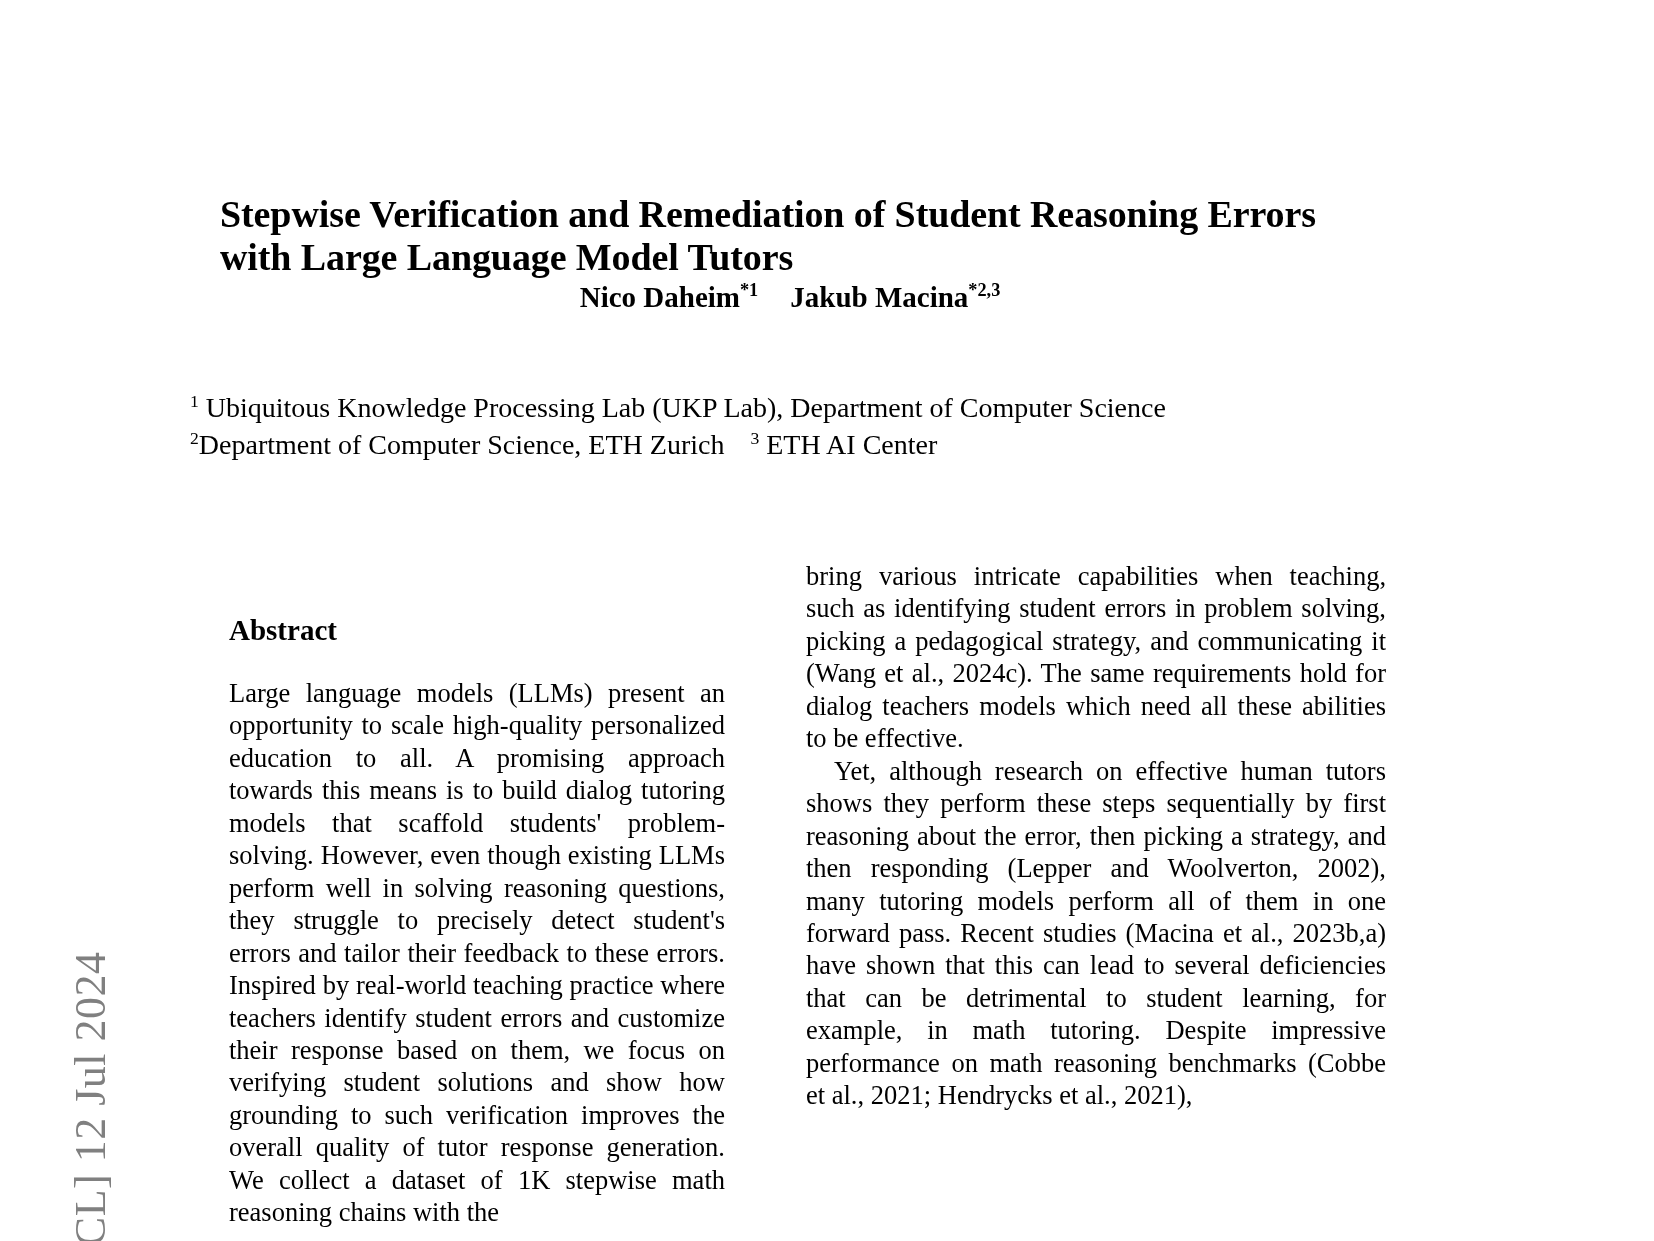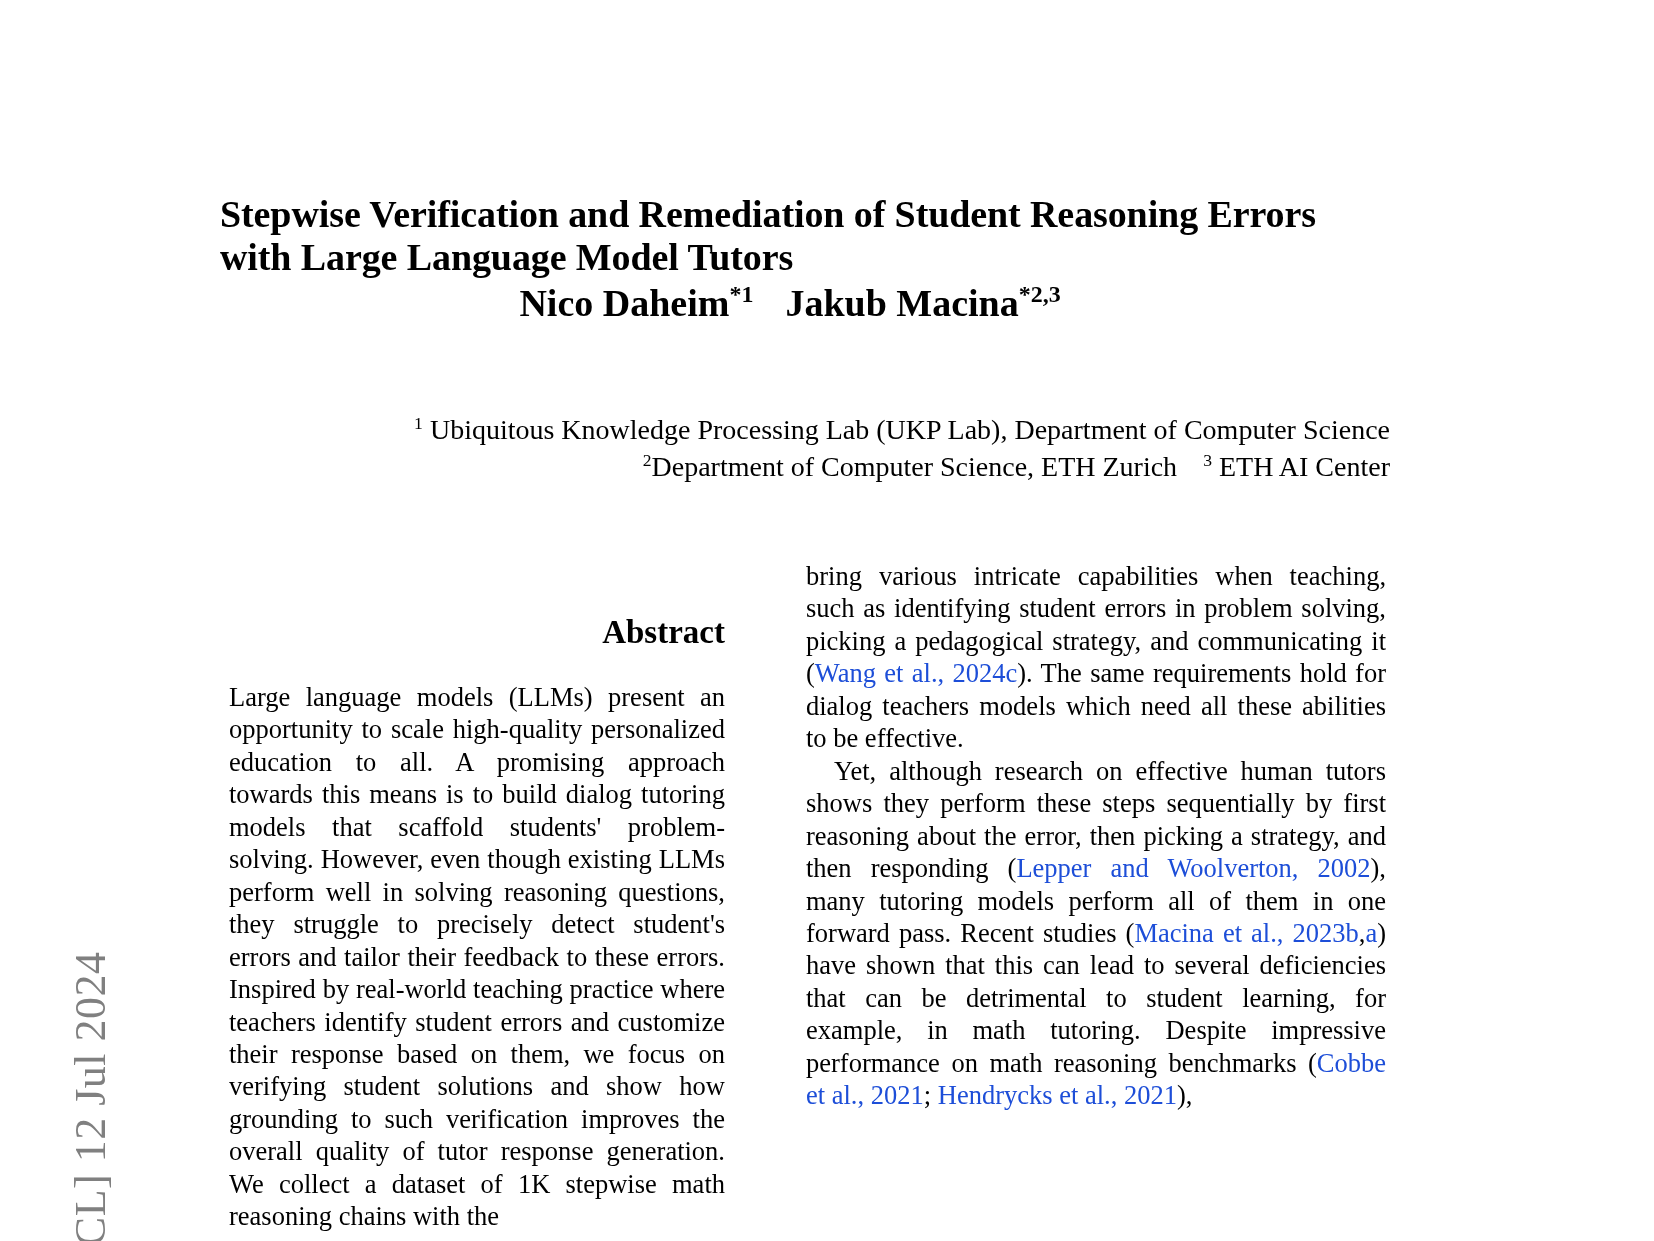--- a/index.html
+++ b/index.html
@@ -68,21 +68,21 @@
     display: block;
   }
 
   
   #authors {
     position: absolute;
     left: 220px;
     top: 279px;
     width: 1140px;
     text-align: center;
-    font-size: 38px;
+    font-size: 29px;
     font-weight: bold;
     line-height: 1.28;
   }
   #authors .author-row {
     display: block;
     white-space: nowrap;
   }
   #authors .author {
     display: inline-block;
     margin: 0 16px;
@@ -91,23 +91,23 @@
     font-size: 0.63em;
     vertical-align: super;
     line-height: 0;
     font-weight: inherit;
   }
 
   
   #affiliations {
     position: absolute;
     left: 190px;
-    top: 412px;
+    top: 390px;
     width: 1200px;
-    text-align: right;
+    text-align: left;
     font-size: 28px;
     line-height: 1.315;
   }
   #affiliations .aff-line {
     display: block;
     white-space: nowrap;
   }
   #affiliations .gap {
     display: inline-block;
     width: 26px;
@@ -130,22 +130,22 @@
   #col-left {
     left: 229px;
     width: 496px;
   }
   #col-right {
     left: 806px;
     width: 580px;
   }
 
   #abstract-heading {
-    text-align: right;
-    font-size: 33px;
+    text-align: left;
+    font-size: 29px;
     font-weight: bold;
     margin: 56px 0 0 0;
     line-height: 1;
   }
   #abstract-body {
     margin: 0;
     padding: 0;
     margin-top: 32px;
     text-align: justify;
     text-justify: inter-word;
@@ -153,21 +153,21 @@
   }
   .para {
     margin: 0;
     text-align: justify;
     text-justify: inter-word;
   }
   .para.indent {
     text-indent: 28px;
   }
   a.cite {
-    color: #1d4ed8;
+    color: #000000;
     text-decoration: none;
   }
 </style>
 </head>
 <body>
 
 <div id="page">
 
   <div id="arxiv-stamp">
     <div class="stamp-text">[cs.CL]  12 Jul 2024</div>

